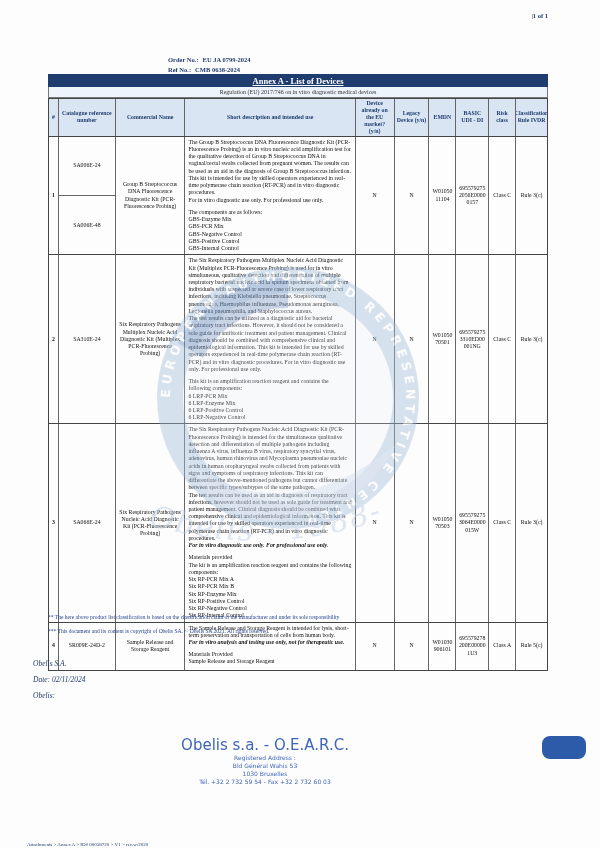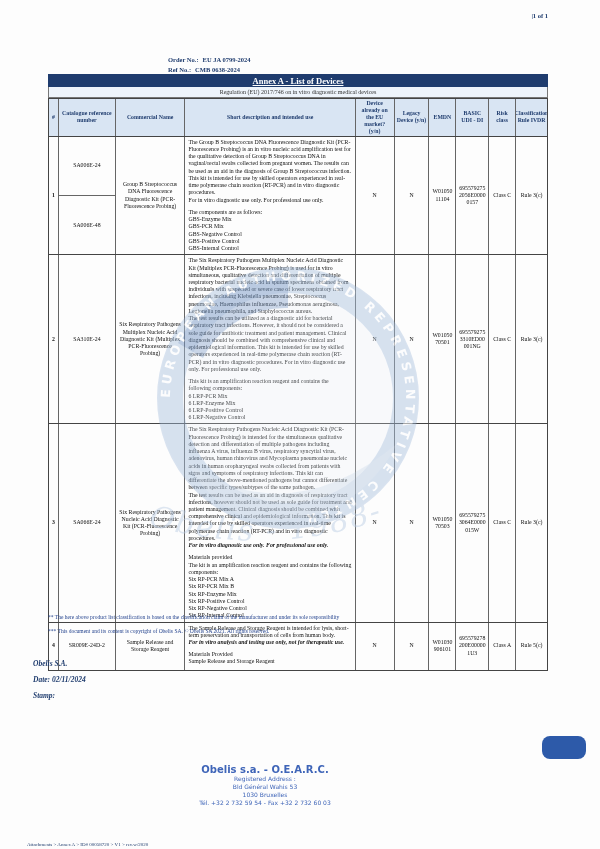--- a/index.html
+++ b/index.html
@@ -36,25 +36,25 @@
   .code{word-break:break-all;}
   .cat-stack{flex-direction:column;padding:0;align-items:stretch;}
   .cat-sub{flex:1;display:flex;align-items:center;justify-content:center;border-bottom:1px solid #666;}
   .cat-sub:last-child{border-bottom:none;}
 
   #watermark{position:absolute;top:233px;left:118px;width:380px;height:330px;pointer-events:none;opacity:.55;}
 
   #notes{position:absolute;top:610px;left:48px;width:500px;font-size:5.5px;color:#24438e;line-height:2.6;}
   #notes .note{display:block;}
 
-  #signature{position:absolute;top:656px;left:33px;font-size:7.5px;font-weight:bold;font-style:italic;color:#1f3c6e;line-height:2.15;}
+  #signature{position:absolute;top:656px;left:33px;font-size:7.5px;font-weight:normal;font-style:italic;color:#1f3c6e;line-height:2.15;}
 
   #stamp-block{position:absolute;top:736px;left:115px;width:300px;text-align:center;
                font-family:"DejaVu Sans","Liberation Sans",sans-serif;color:#3f65b8;}
-  #stamp-block .s1{font-size:10px;font-weight:bold;margin-top:28px;}
+  #stamp-block .s1{font-size:15px;font-weight:normal;}
   #stamp-block .s2{font-size:6px;line-height:1.35;}
 
   #stamp-graphic{position:absolute;top:736px;left:542px;width:44px;height:23px;background:#2d5aa9;border-radius:8px;}
 
   #doc-footer{position:absolute;bottom:2px;left:27px;font-size:5px;color:#1f3c6e;}
 </style>
 </head>
 <body>
 
 <div id="page">
@@ -200,21 +200,21 @@
   </svg>
 
   <div id="notes">
     <span class="note">** The here above product list classification is based on the classification claim of the manufacturer and under its sole responsibility</span>
     <span class="note">*** This document and its content is copyright of Obelis SA. © Obelis SA 2021. All rights reserved.</span>
   </div>
 
   <div id="signature">
     <div>Obelis S.A.</div>
     <div>Date: 02/11/2024</div>
-    <div>Stamp:</div>
+    <div>Obelis:</div>
   </div>
 
   <div id="stamp-block">
     <div class="s1">Obelis s.a. - O.E.A.R.C.</div>
     <div class="s2">Registered Address :</div>
     <div class="s2">Bld Général Wahis 53</div>
     <div class="s2">1030 Bruxelles</div>
     <div class="s2">Tél. +32 2 732 59 54 - Fax +32 2 732 60 03</div>
   </div>
 

